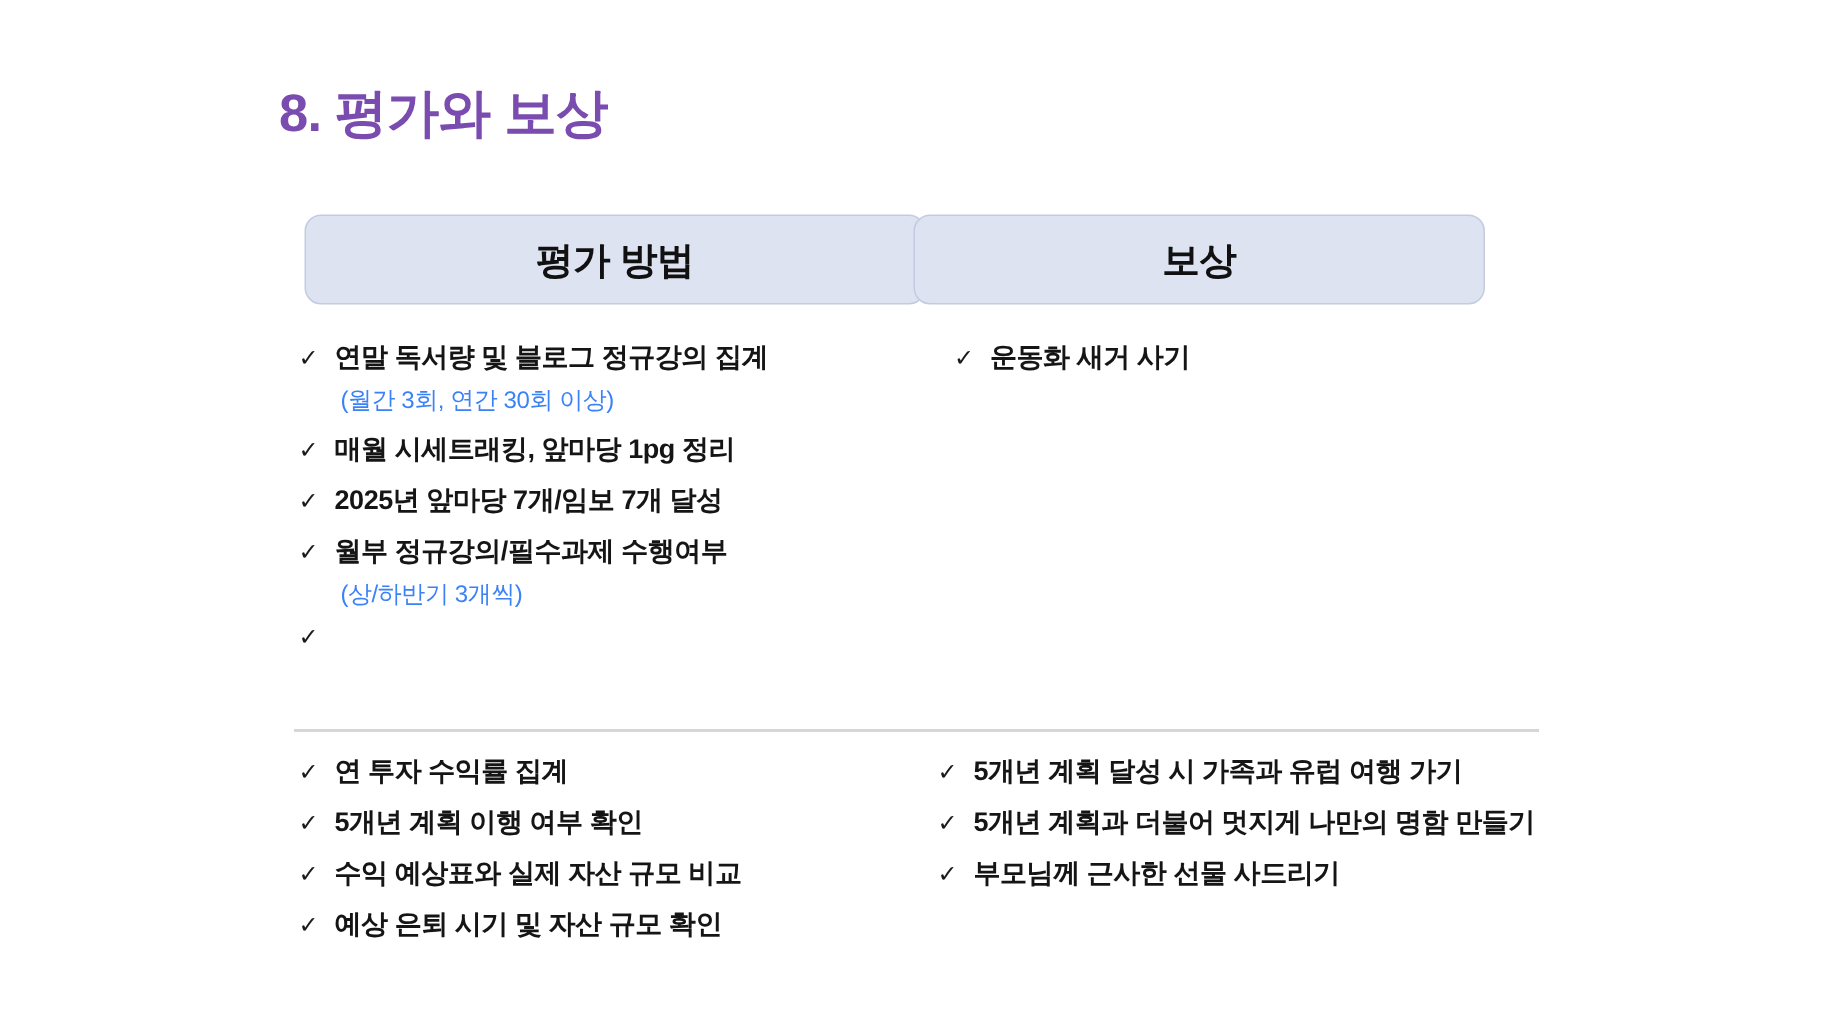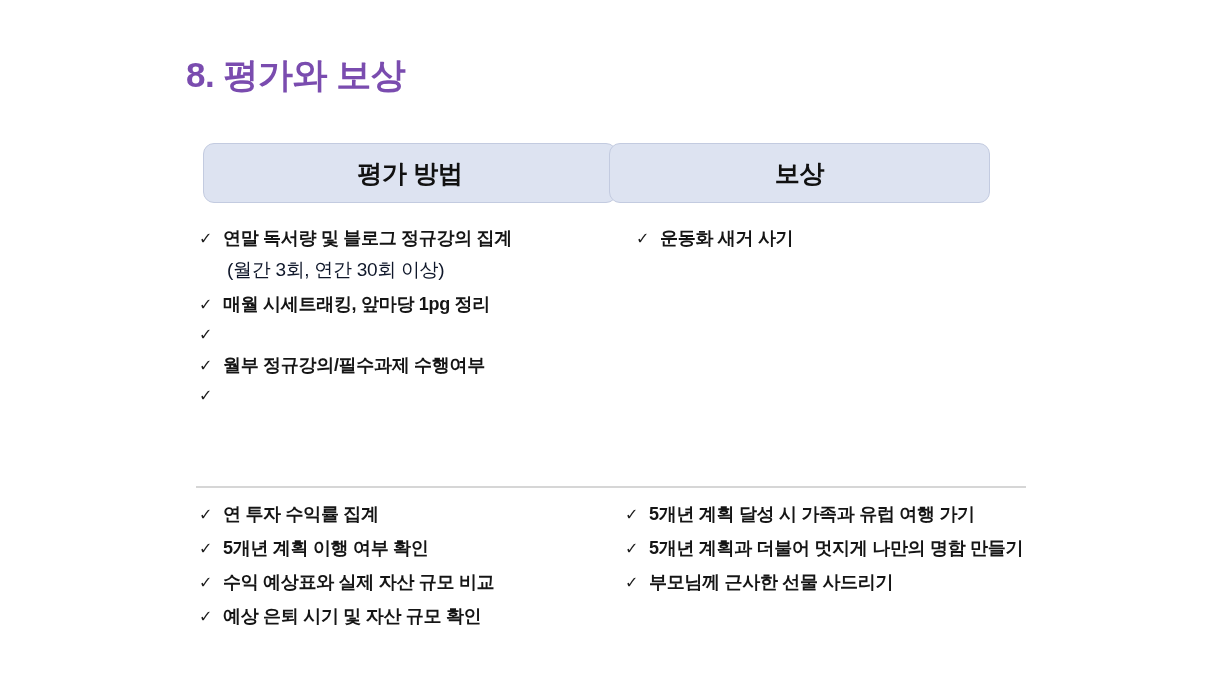--- a/index.html
+++ b/index.html
@@ -74,23 +74,23 @@
   .bullet .txt {
     font-size: 18px;
     font-weight: bold;
     color: #151515;
     letter-spacing: -0.3px;
     line-height: 1.28;
   }
 
   .subnote {
     margin: -4px 0 10px 28px;
-    font-size: 19px;
+    font-size: 16px;
     font-weight: normal;
-    color: #0f172a;
+    color: #3b82f6;
     letter-spacing: -0.3px;
     white-space: nowrap;
   }
 
   
   .divider {
     position: absolute;
     left: 196px;
     top: 486px;
     width: 830px;
@@ -120,26 +120,28 @@
     </div>
     <div class="subnote">(월간 3회, 연간 30회 이상)</div>
 
     <div class="bullet">
       <span class="tick">✓</span>
       <span class="txt">매월 시세트래킹, 앞마당 1pg 정리</span>
     </div>
 
     <div class="bullet">
       <span class="tick">✓</span>
+      <span class="txt">2025년 앞마당 7개/임보 7개 달성</span>
     </div>
 
     <div class="bullet">
       <span class="tick">✓</span>
       <span class="txt">월부 정규강의/필수과제 수행여부</span>
     </div>
+    <div class="subnote">(상/하반기 3개씩)</div>
 
     <div class="bullet">
       <span class="tick">✓</span>
     </div>
   </div>
 
   <div class="col right-top">
     <div class="bullet">
       <span class="tick">✓</span>
       <span class="txt">운동화 새거 사기</span>

